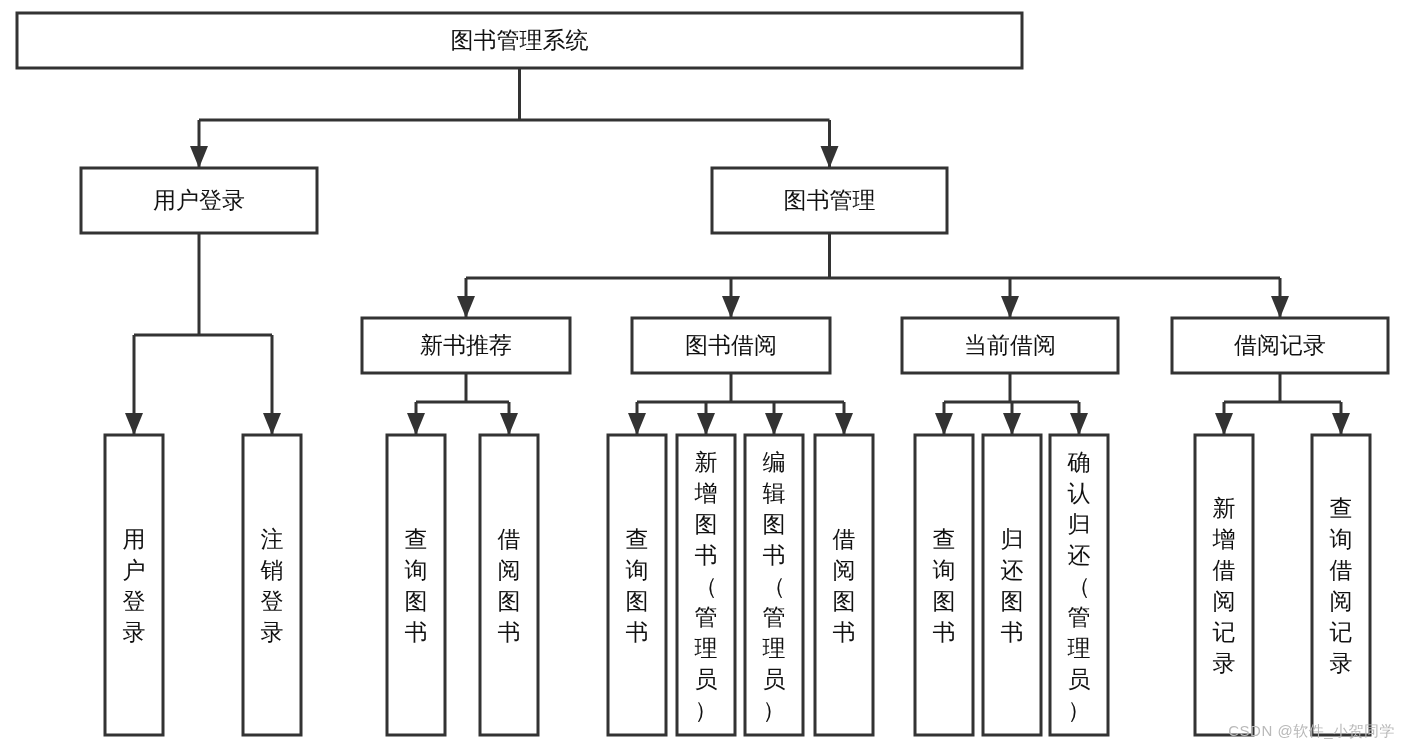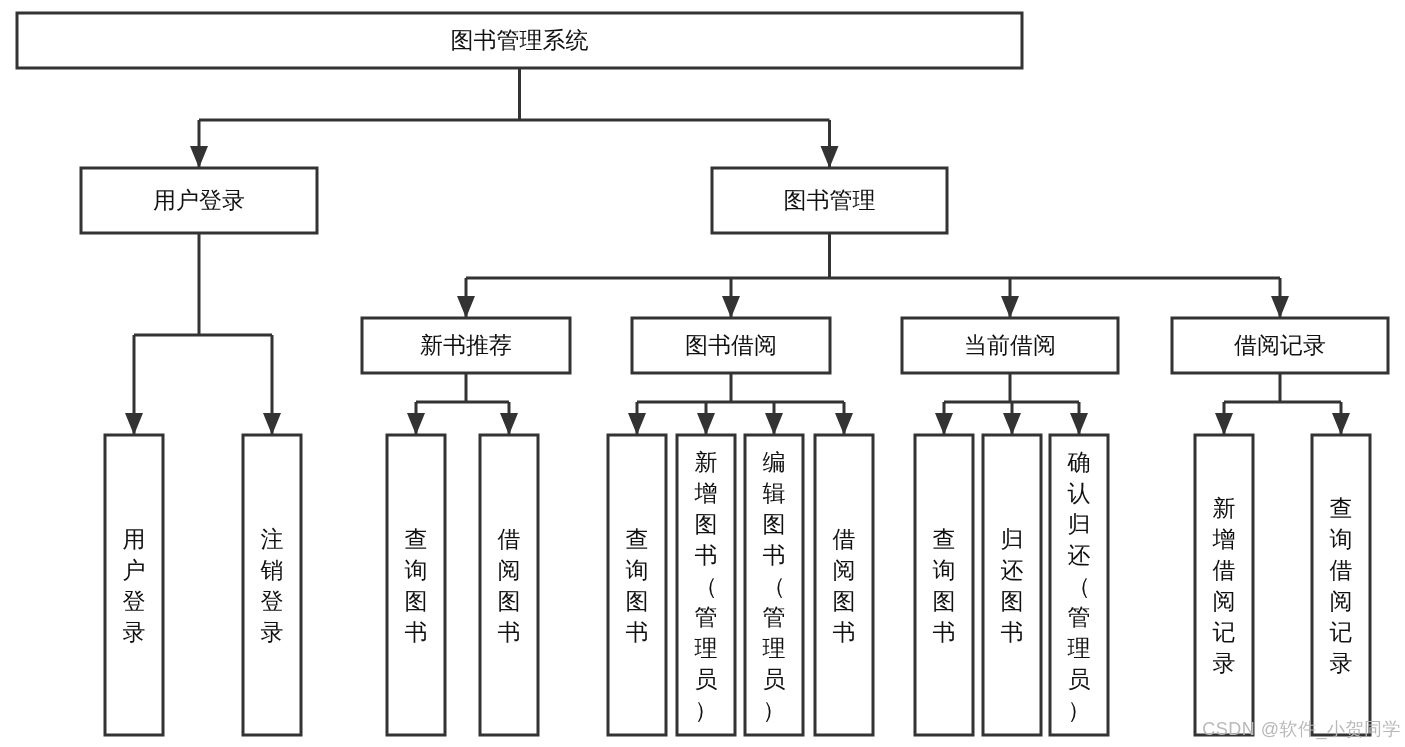--- a/index.html
+++ b/index.html
@@ -49,24 +49,24 @@
     dominant-baseline: middle;
   }
   .node-label-v {
     font-family: "Liberation Sans", "DejaVu Sans", sans-serif;
     font-size: 23px;
     fill: #111111;
     text-anchor: middle;
   }
   .watermark-text {
     position: absolute;
-    right: 4px;
+    right: 10px;
     bottom: 6px;
     font-family: "Liberation Sans", "DejaVu Sans", sans-serif;
-    font-size: 18px;
+    font-size: 15px;
     color: #b9b9b9;
     white-space: nowrap;
     letter-spacing: 0.5px;
   }
 </style>
 </head>
 <body>
 
 <div id="diagram-root">
   <svg class="diagram-canvas" id="diagram-svg" viewBox="0 0 1405 747" xmlns="http://www.w3.org/2000/svg">

